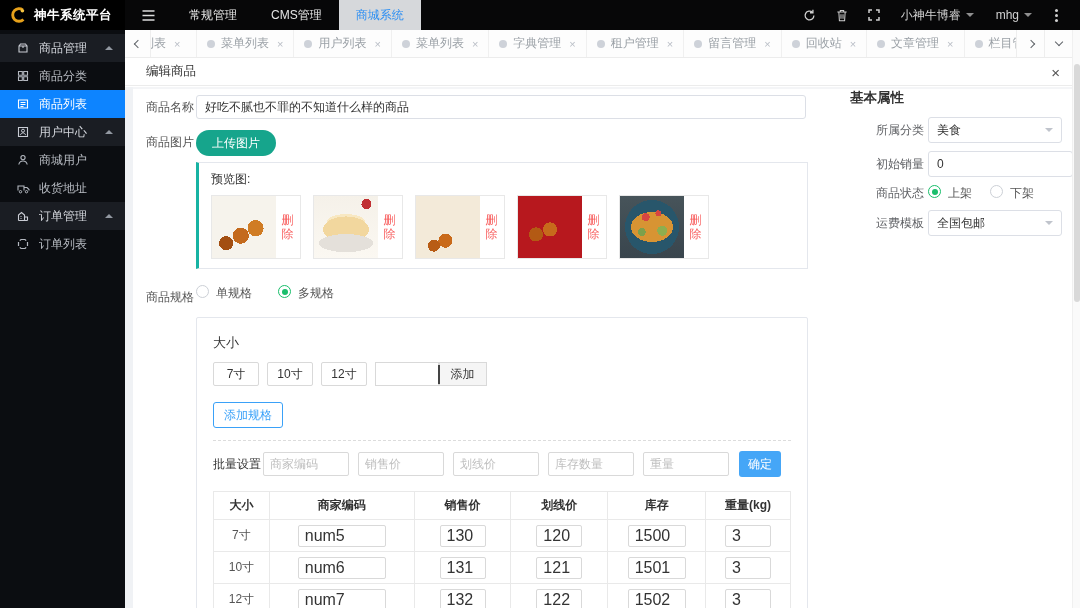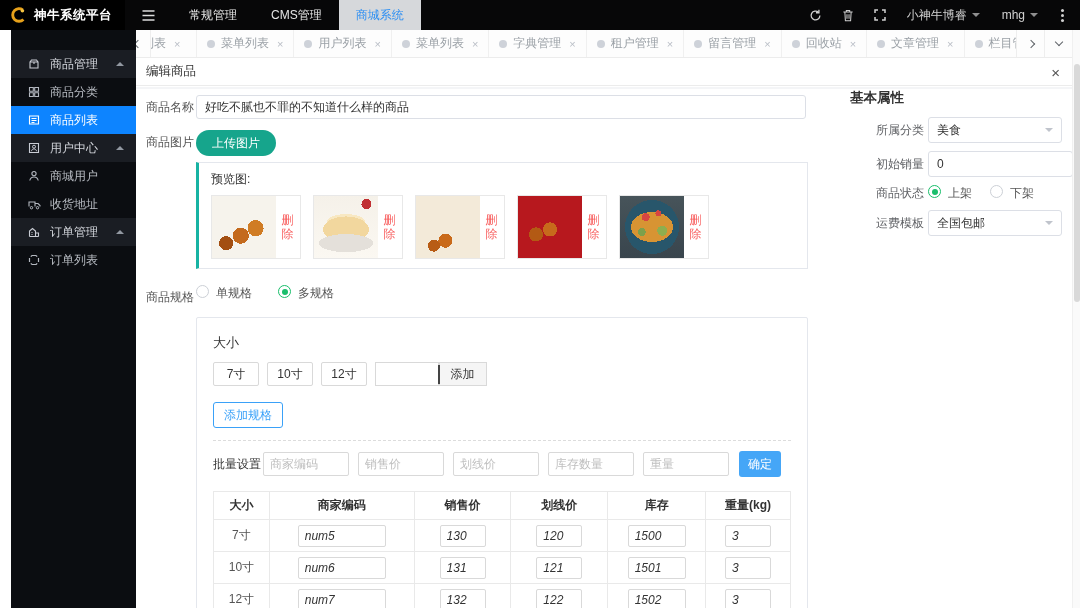--- a/index.html
+++ b/index.html
@@ -7,28 +7,28 @@
   #app{position:relative;width:1080px;height:608px;}
 
   
   .hdr{position:absolute;top:0;left:0;right:0;height:30px;background:#070708;display:flex;align-items:center;z-index:5;}
   .logo{width:125px;height:30px;background:#000;display:flex;align-items:center;gap:6px;padding-left:10px;flex:none;}
   .logo-title{color:#fff;font-size:12.5px;font-weight:bold;letter-spacing:.5px;white-space:nowrap;}
   .burger{padding:0 17px;display:flex;align-items:center;height:30px;}
   .menu{display:flex;align-items:flex-start;height:30px;}
   .menu-item{padding:0 17px;line-height:30px;font-size:12px;color:#e6e6e6;white-space:nowrap;}
   .menu-item.active{background:#d6d8db;color:#2b8ef3;}
-  .hright{margin-left:auto;display:flex;align-items:center;padding-right:4px;}
+  .hright{margin-left:auto;display:flex;align-items:center;padding-right:10px;}
   .hicon{width:32px;height:30px;display:flex;align-items:center;justify-content:center;}
   .hdrop{display:flex;align-items:center;gap:5px;color:#d2d2d2;font-size:12px;padding:0 11px;height:30px;white-space:nowrap;}
   .caret-dn{width:0;height:0;border-left:4px solid transparent;border-right:4px solid transparent;border-top:4px solid #8f8f8f;}
   .vdots{width:3px;height:3px;border-radius:50%;background:#cfcfcf;box-shadow:0 5px 0 #cfcfcf,0 -5px 0 #cfcfcf;margin:0 12px;}
 
   
-  .side{position:absolute;top:30px;left:11px;width:125px;bottom:0;background:#0b0d11;padding-top:20px;z-index:4;}
+  .side{position:absolute;top:30px;left:0;width:125px;bottom:0;background:#0b0d11;padding-top:4px;z-index:4;}
   .sgroup{height:28px;display:flex;align-items:center;background:#1a1d23;color:#d4d7dd;font-size:12px;padding-left:17px;position:relative;}
   .sitem{height:28px;display:flex;align-items:center;color:#b9bdc4;font-size:12px;padding-left:17px;}
   .sitem.active{background:#0d84ff;color:#fff;}
   .sico{width:13px;height:13px;margin-right:9px;flex:none;display:flex;align-items:center;}
   .caret-up{position:absolute;right:12px;width:0;height:0;border-left:4px solid transparent;border-right:4px solid transparent;border-bottom:4px solid #9298a1;}
 
   
   .tabbar{position:absolute;top:30px;left:125px;right:8px;height:28px;background:#fdfdfd;border-bottom:1px solid #ececec;display:flex;z-index:3;}
   .tab-nav{width:26px;flex:none;border-right:1px solid #eee;display:flex;align-items:center;justify-content:center;}
   .tabs{flex:1;display:flex;overflow:hidden;}
@@ -93,21 +93,21 @@
   .batch-row{display:flex;align-items:center;margin-top:10px;}
   .batch-label{width:50px;flex:none;font-size:12px;color:#333;}
   .batch-input{width:86px;height:24px;border:1px solid #d9d9d9;border-radius:2px;font-size:12px;padding:0 6px;margin-right:9px;outline:none;color:#333;}
   .batch-input::placeholder{color:#bfbfbf;}
   .btn-confirm{width:42px;height:26px;border:none;border-radius:3px;background:#45a6f7;color:#fff;font-size:12px;margin-left:1px;}
 
   table.spec{border-collapse:collapse;margin-top:14px;width:578px;}
   table.spec th,table.spec td{border:1px solid #e9e9e9;text-align:center;}
   table.spec th{height:28px;font-size:12px;color:#333;font-weight:bold;}
   table.spec td{height:32px;font-size:12px;color:#555;}
-  .cell-input{height:22px;border:1px solid #d9d9d9;border-radius:2px;font-size:12px;padding:0 6px;outline:none;color:#333;font-style:italic;}
+  .cell-input{height:22px;border:1px solid #d9d9d9;border-radius:2px;font-size:16px;padding:0 6px;outline:none;color:#333;}
   .w-code{width:88px;} .w-price{width:46px;} .w-stock{width:58px;} .w-weight{width:46px;}
   .col0{width:56px;} .col1{width:145px;} .col2{width:97px;} .col3{width:97px;} .col4{width:98px;} .col5{width:85px;}
 
   
   .props{position:absolute;left:725px;top:2px;width:212px;}
   .props-title{font-size:13.5px;font-weight:bold;color:#333;margin-bottom:10px;}
   .prow{display:flex;align-items:center;margin:0 0 8px 26px;}
   .plabel{width:52px;flex:none;font-size:12px;color:#606266;}
   .sel{width:145px;height:26px;border:1px solid #dcdfe6;border-radius:3px;display:flex;align-items:center;justify-content:space-between;padding:0 8px;font-size:12px;color:#333;background:#fff;}
   .sel .caret-dn{border-top-color:#c0c4cc;}

